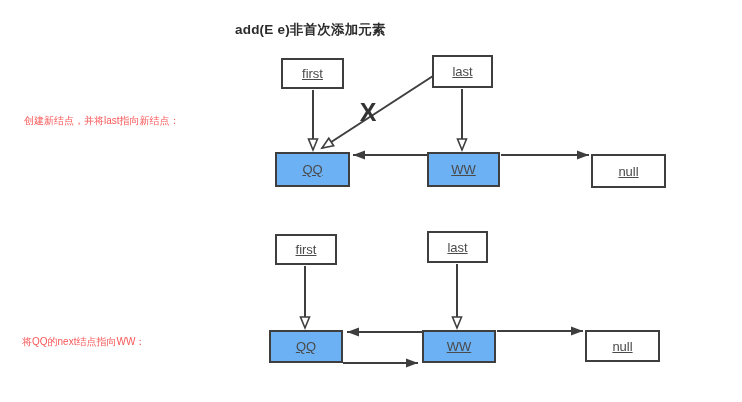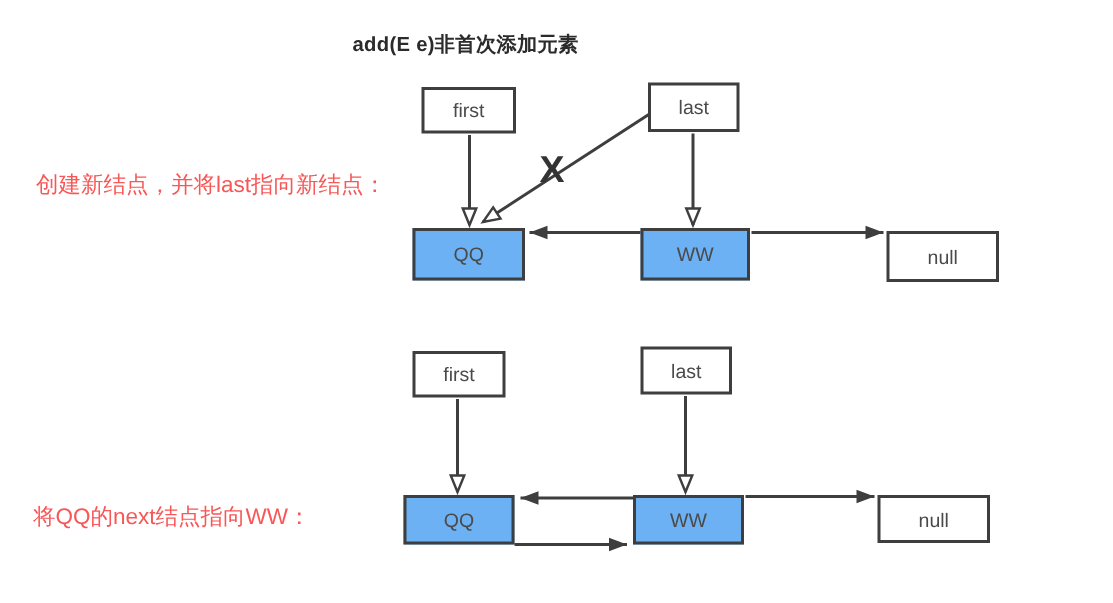--- a/index.html
+++ b/index.html
@@ -18,31 +18,31 @@
     overflow:hidden;
   }
   .title{
     position:absolute;left:235px;top:21px;
     font-size:13.5px;font-weight:bold;color:var(--title-color);
     letter-spacing:0.2px;
     white-space:nowrap;
   }
   .note{
     position:absolute;
-    font-size:15px;color:var(--note-color);
+    font-size:10px;color:var(--note-color);
     white-space:nowrap;
   }
   .note1{left:24px;top:114px;}
   .note2{left:22px;top:291px;margin-top:44px;}
   .box{
     position:absolute;
     display:flex;align-items:center;justify-content:center;
     border:2px solid var(--line-color);
     background:#fff;
-    font-size:13px;color:var(--label-color);
+    font-size:13px;color:var(--label-color);text-decoration:underline;
   }
   .box.blue{background:var(--node-fill);}
   svg.arrows{
     position:absolute;left:0;top:0;
     pointer-events:none;
   }
   svg.arrows line{stroke:var(--line-color);stroke-width:2;}
   .cross-x{
     font-size:25px;font-weight:bold;fill:#333;
     font-family:"Liberation Sans",sans-serif;

